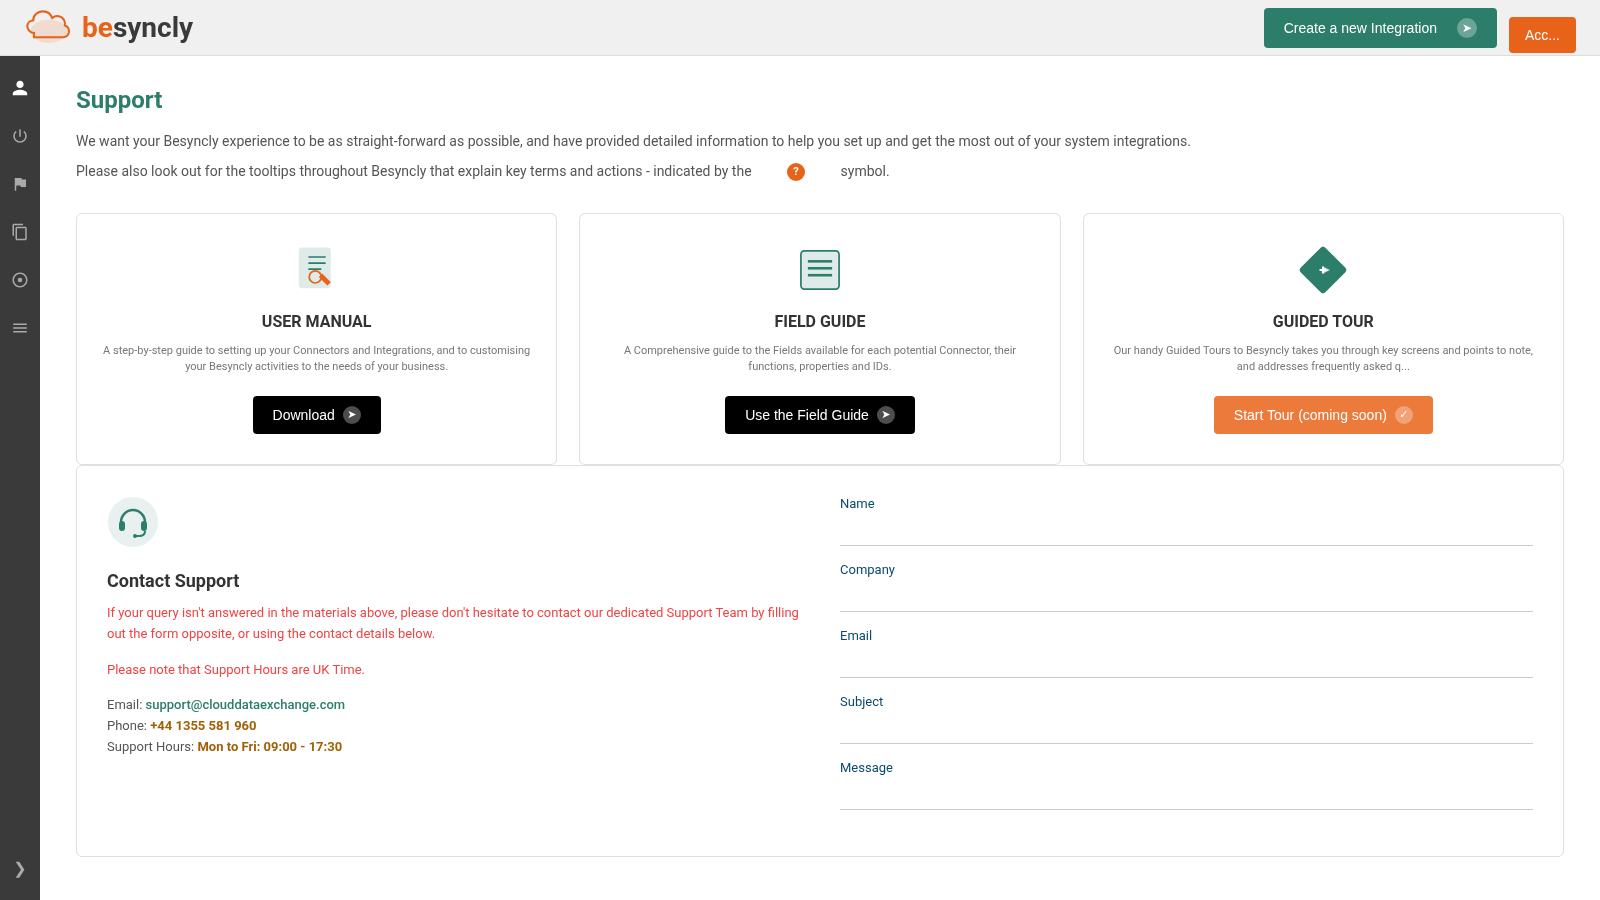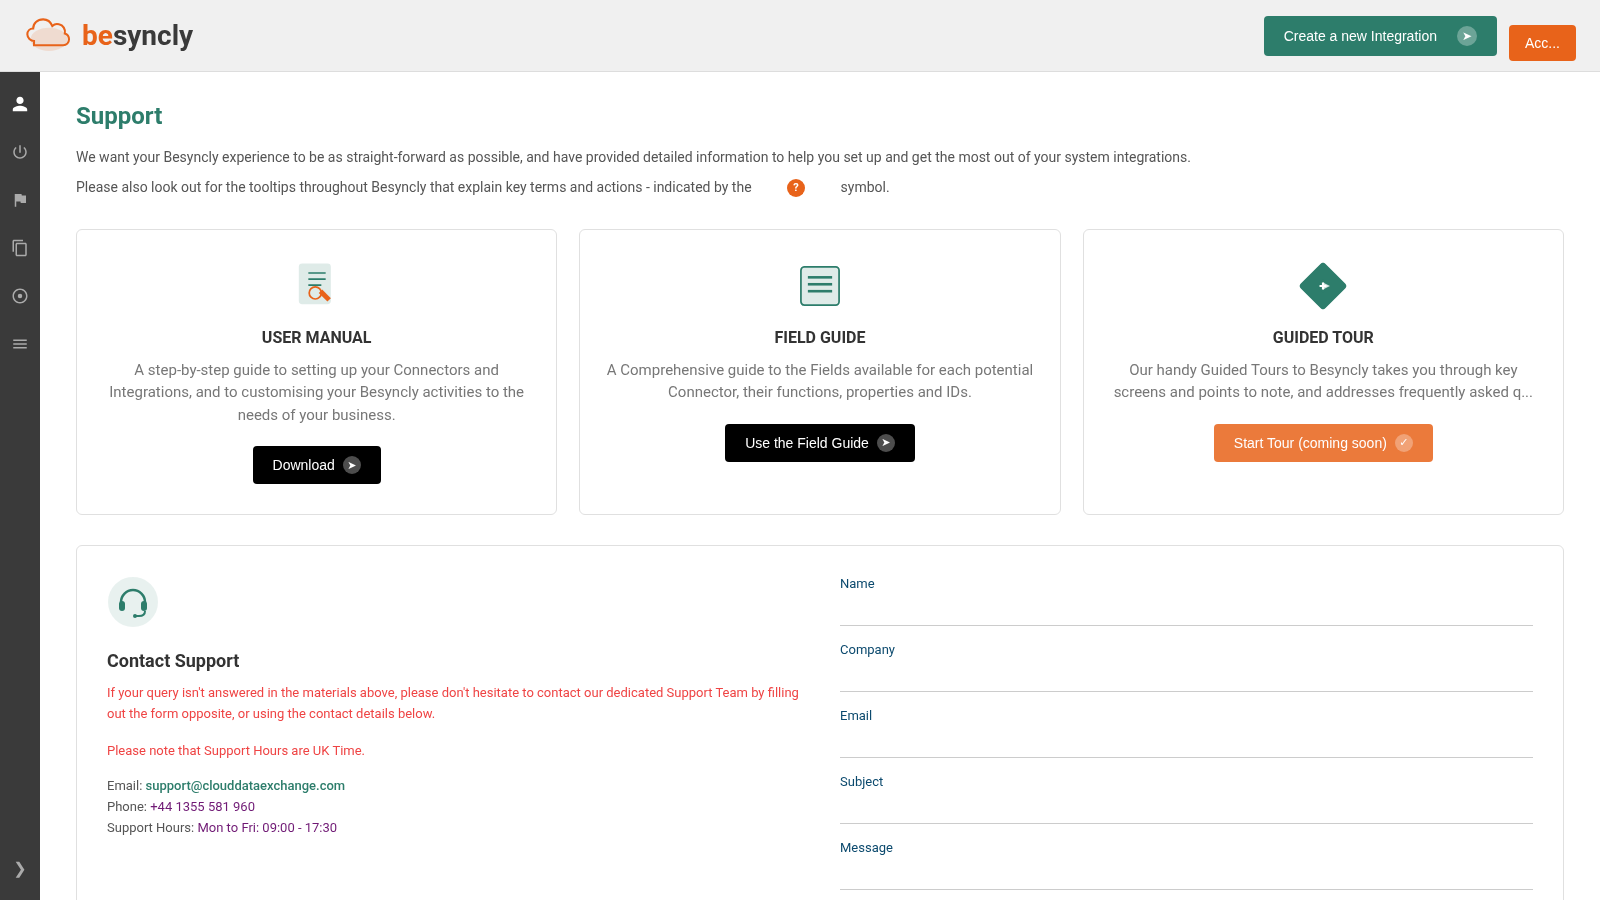--- a/index.html
+++ b/index.html
@@ -1,21 +1,21 @@
 <!DOCTYPE html>
 <html><head>
   <meta charset="utf-8">
   <style>
     * { box-sizing: border-box; margin: 0; padding: 0; }
     body { font-family: -apple-system, BlinkMacSystemFont, 'Segoe UI', Roboto, sans-serif; background: #f0f0f0; display: flex; flex-direction: column; height: 900px; overflow: hidden; }
 
     
     .top-header {
       background: #f0f0f0;
-      height: 72px;
+      height: 56px;
       display: flex;
       align-items: center;
       justify-content: space-between;
       padding: 0 24px;
       flex-shrink: 0;
       border-bottom: 1px solid #ddd;
     }
     .logo-area {
       display: flex;
       align-items: center;
@@ -144,21 +144,20 @@
       font-size: 11px;
       font-weight: bold;
       flex-shrink: 0;
     }
 
     
     .cards-row {
       display: grid;
       grid-template-columns: 1fr 1fr 1fr;
       gap: 22px;
-      margin-bottom: 30px;
     }
     .card {
       border: 1px solid #e0e0e0;
       border-radius: 6px;
       padding: 30px 24px;
       text-align: center;
       background: white;
     }
     .card-icon {
       font-size: 48px;
@@ -167,21 +166,21 @@
       justify-content: center;
       color: #2d7d6b;
     }
     .card-title {
       font-size: 16px;
       font-weight: 700;
       color: #333;
       margin-bottom: 12px;
     }
     .card-desc {
-      font-size: 15px;
+      font-size: 11px;
       color: #777;
       line-height: 1.5;
       margin-bottom: 20px;
     }
     .card-btn {
       background: #000000;
       color: white;
       border: none;
       padding: 10px 20px;
       border-radius: 4px;
@@ -237,22 +236,22 @@
       font-size: 13px;
       color: #555;
       margin-bottom: 6px;
     }
     .contact-detail a {
       color: #2d7d6b;
       text-decoration: none;
       font-weight: 500;
     }
     .contact-detail span.highlight {
-      color: #701a75;
-      font-weight: 400;
+      color: #a16207;
+      font-weight: 700;
     }
 
     
     .form-group {
       margin-bottom: 16px;
     }
     .form-label {
       font-size: 13px;
       color: #0c4a6e;
       margin-bottom: 6px;

